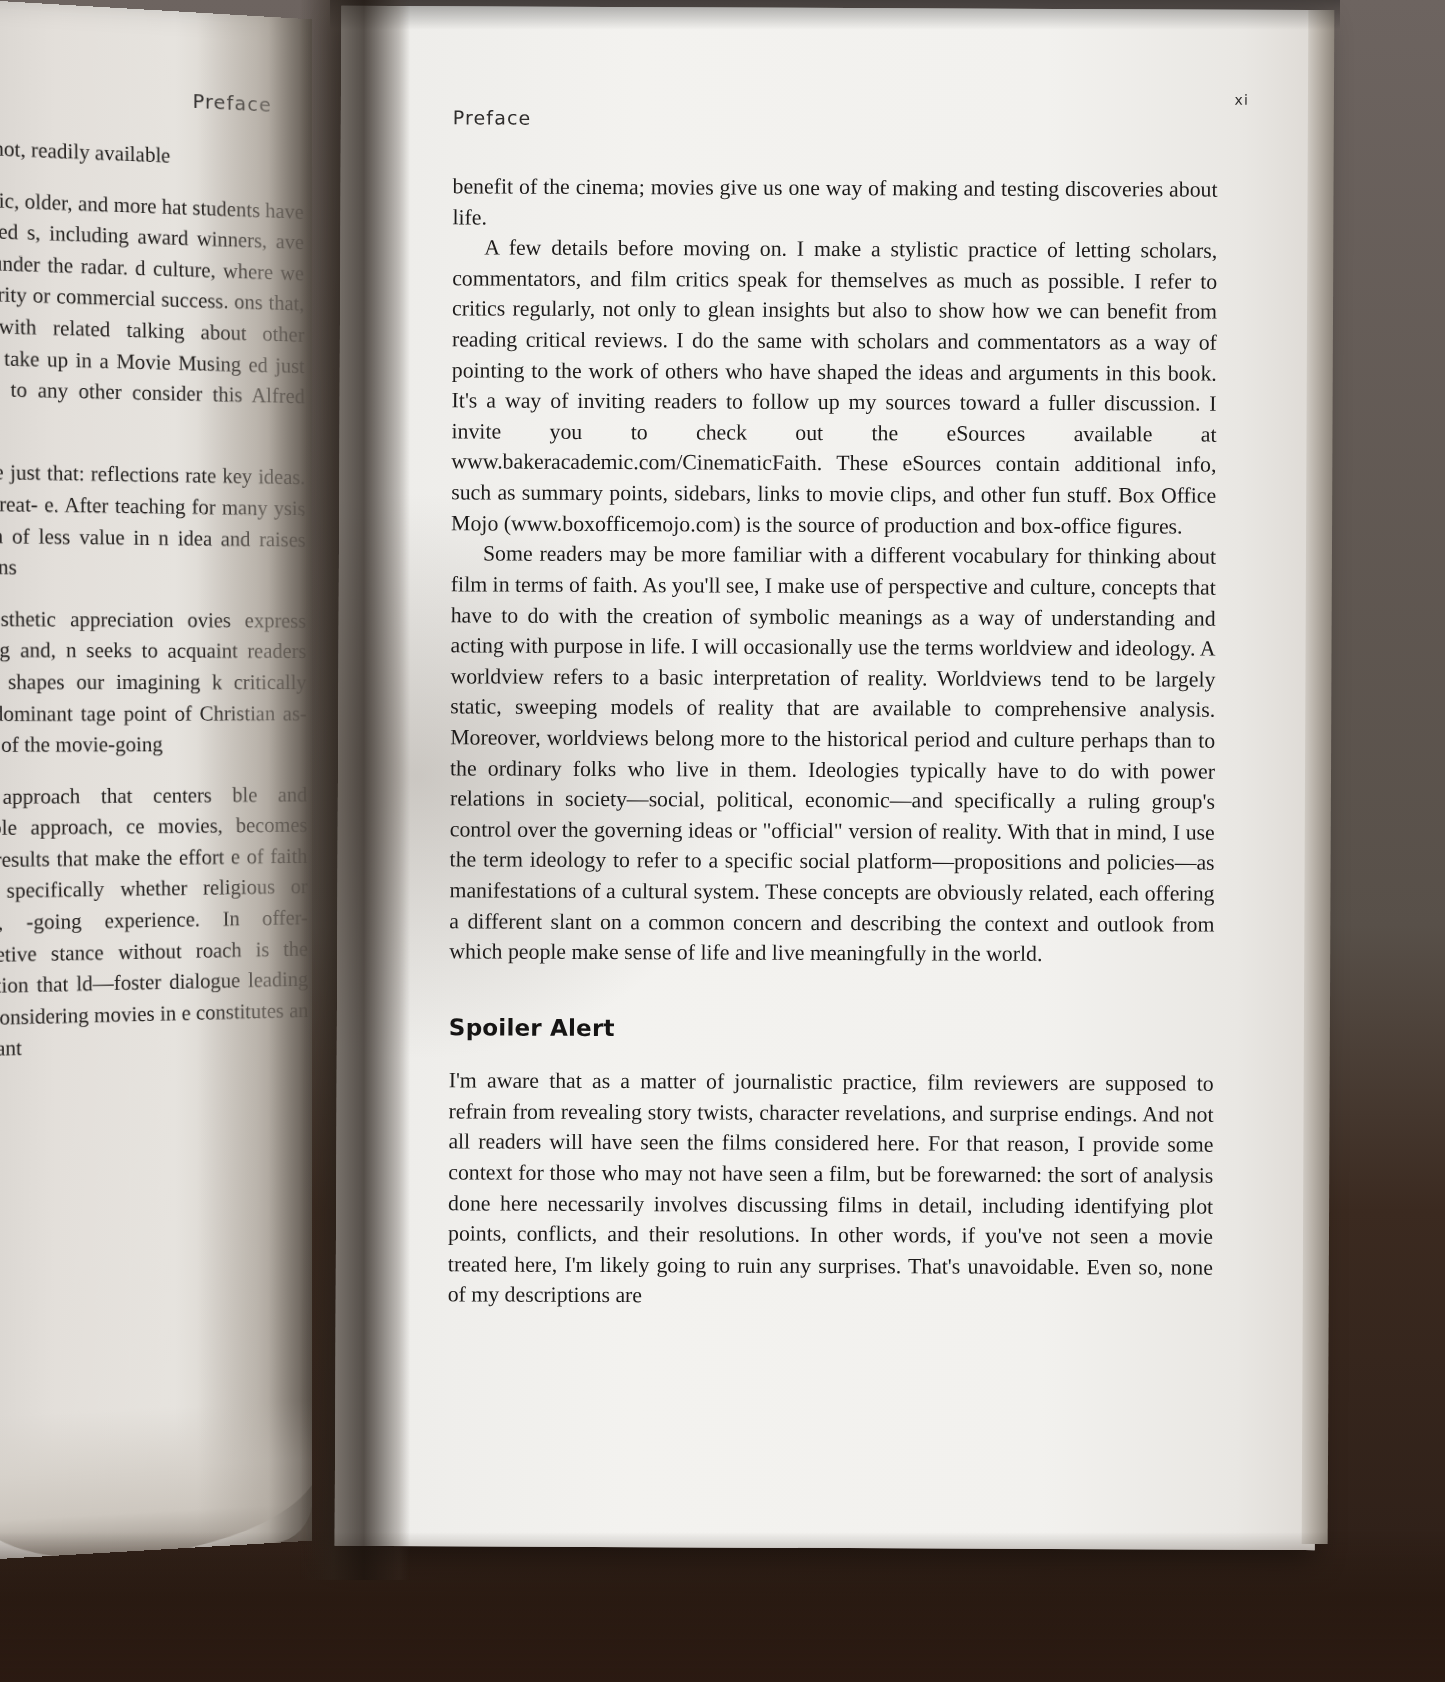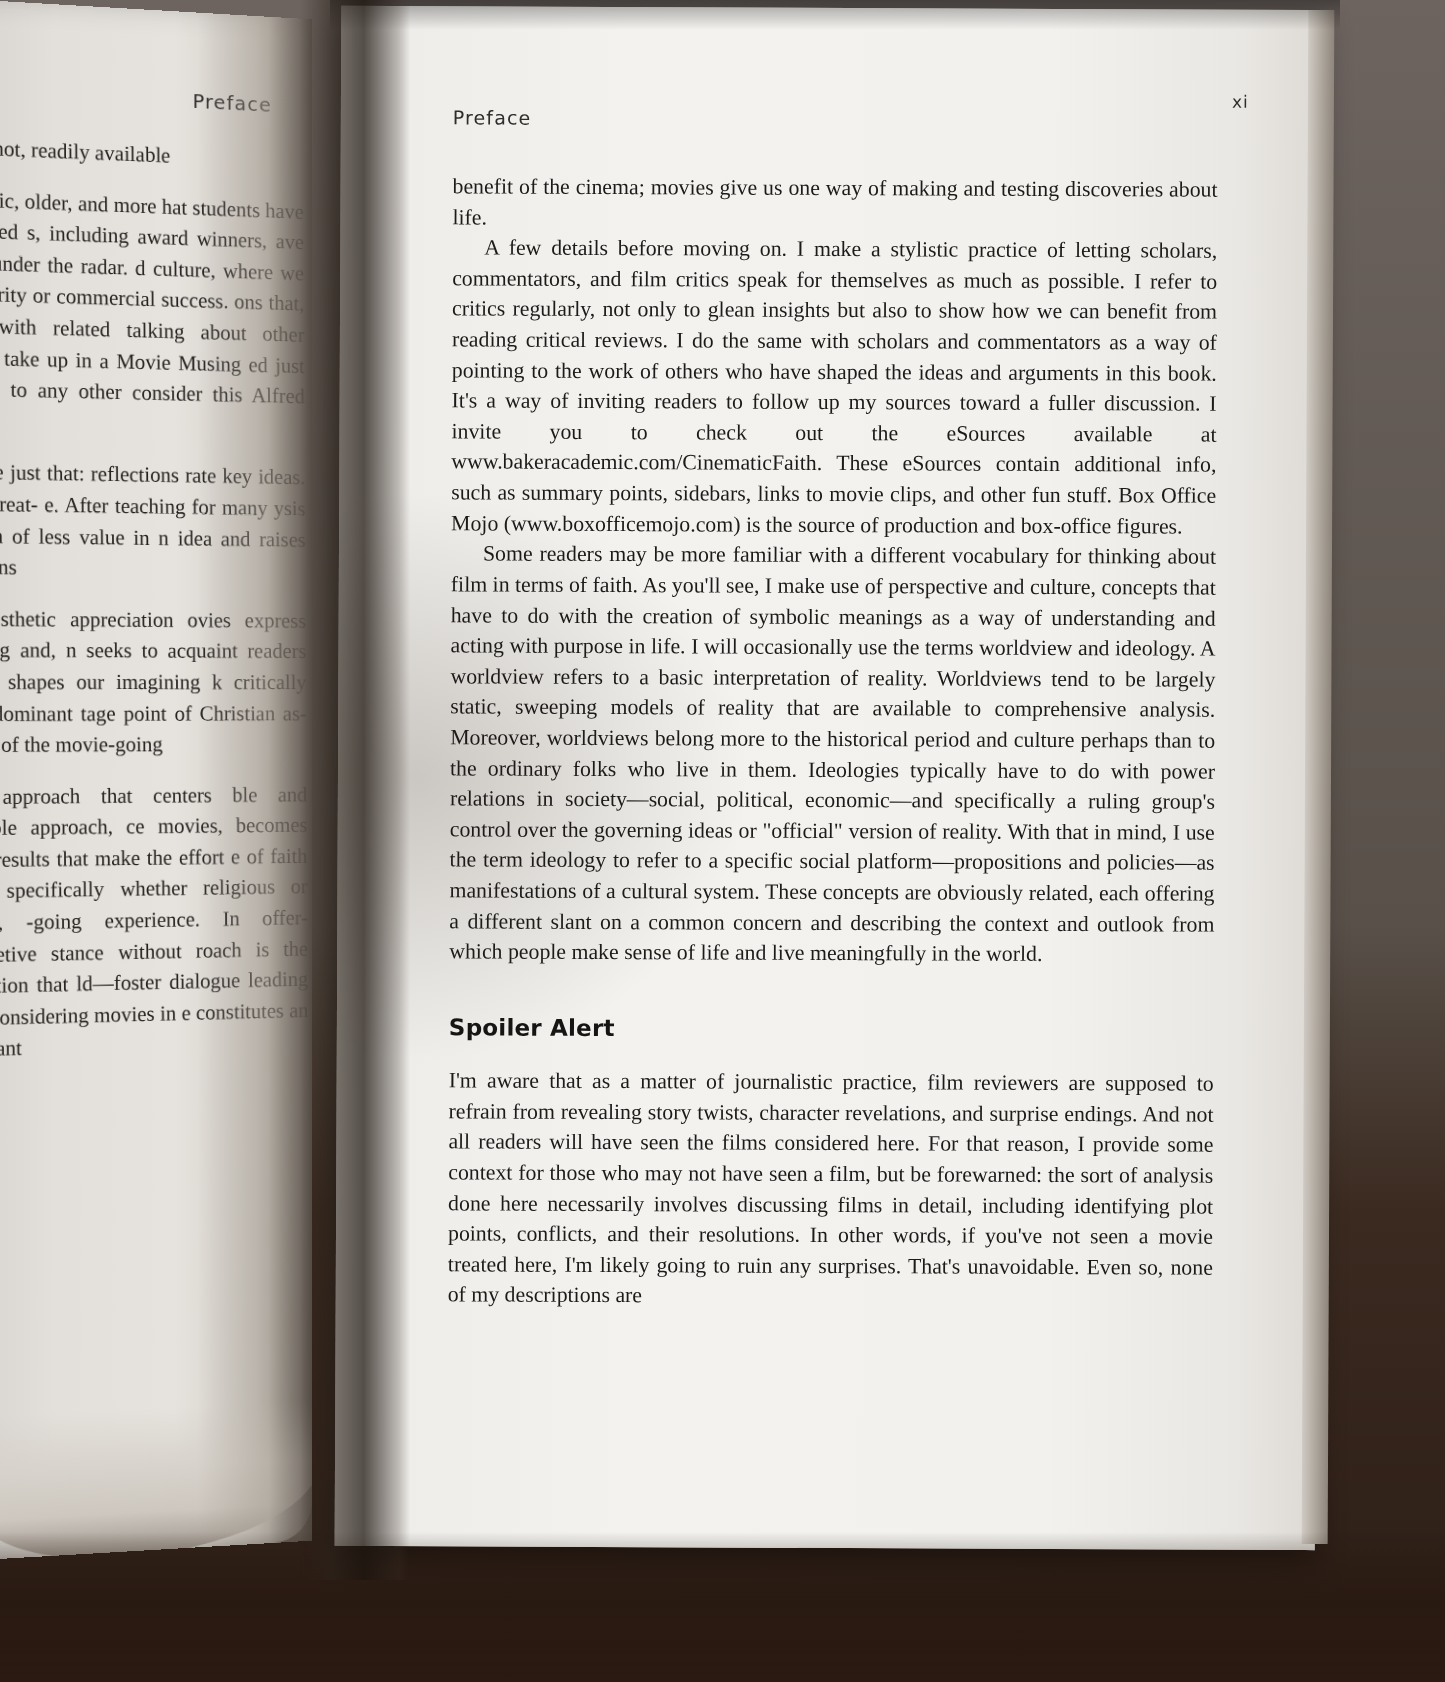--- a/index.html
+++ b/index.html
@@ -117,21 +117,21 @@
     height: 30px;
     font-family: "DejaVu Sans", sans-serif;
     font-size: 19px;
     letter-spacing: 1.1px;
     color: #2f2d2c;
   }
   .recto-head .folio {
     position: absolute;
     right: 0;
     top: -18px;
-    font-size: 17px;
+    font-size: 14px;
   }
   .recto-body {
     position: absolute;
     left: 112px;
     top: 165px;
     width: 765px;
     font-size: 21.8px;
     line-height: 1.405;
     color: #1d1b1a;
     text-align: justify;

